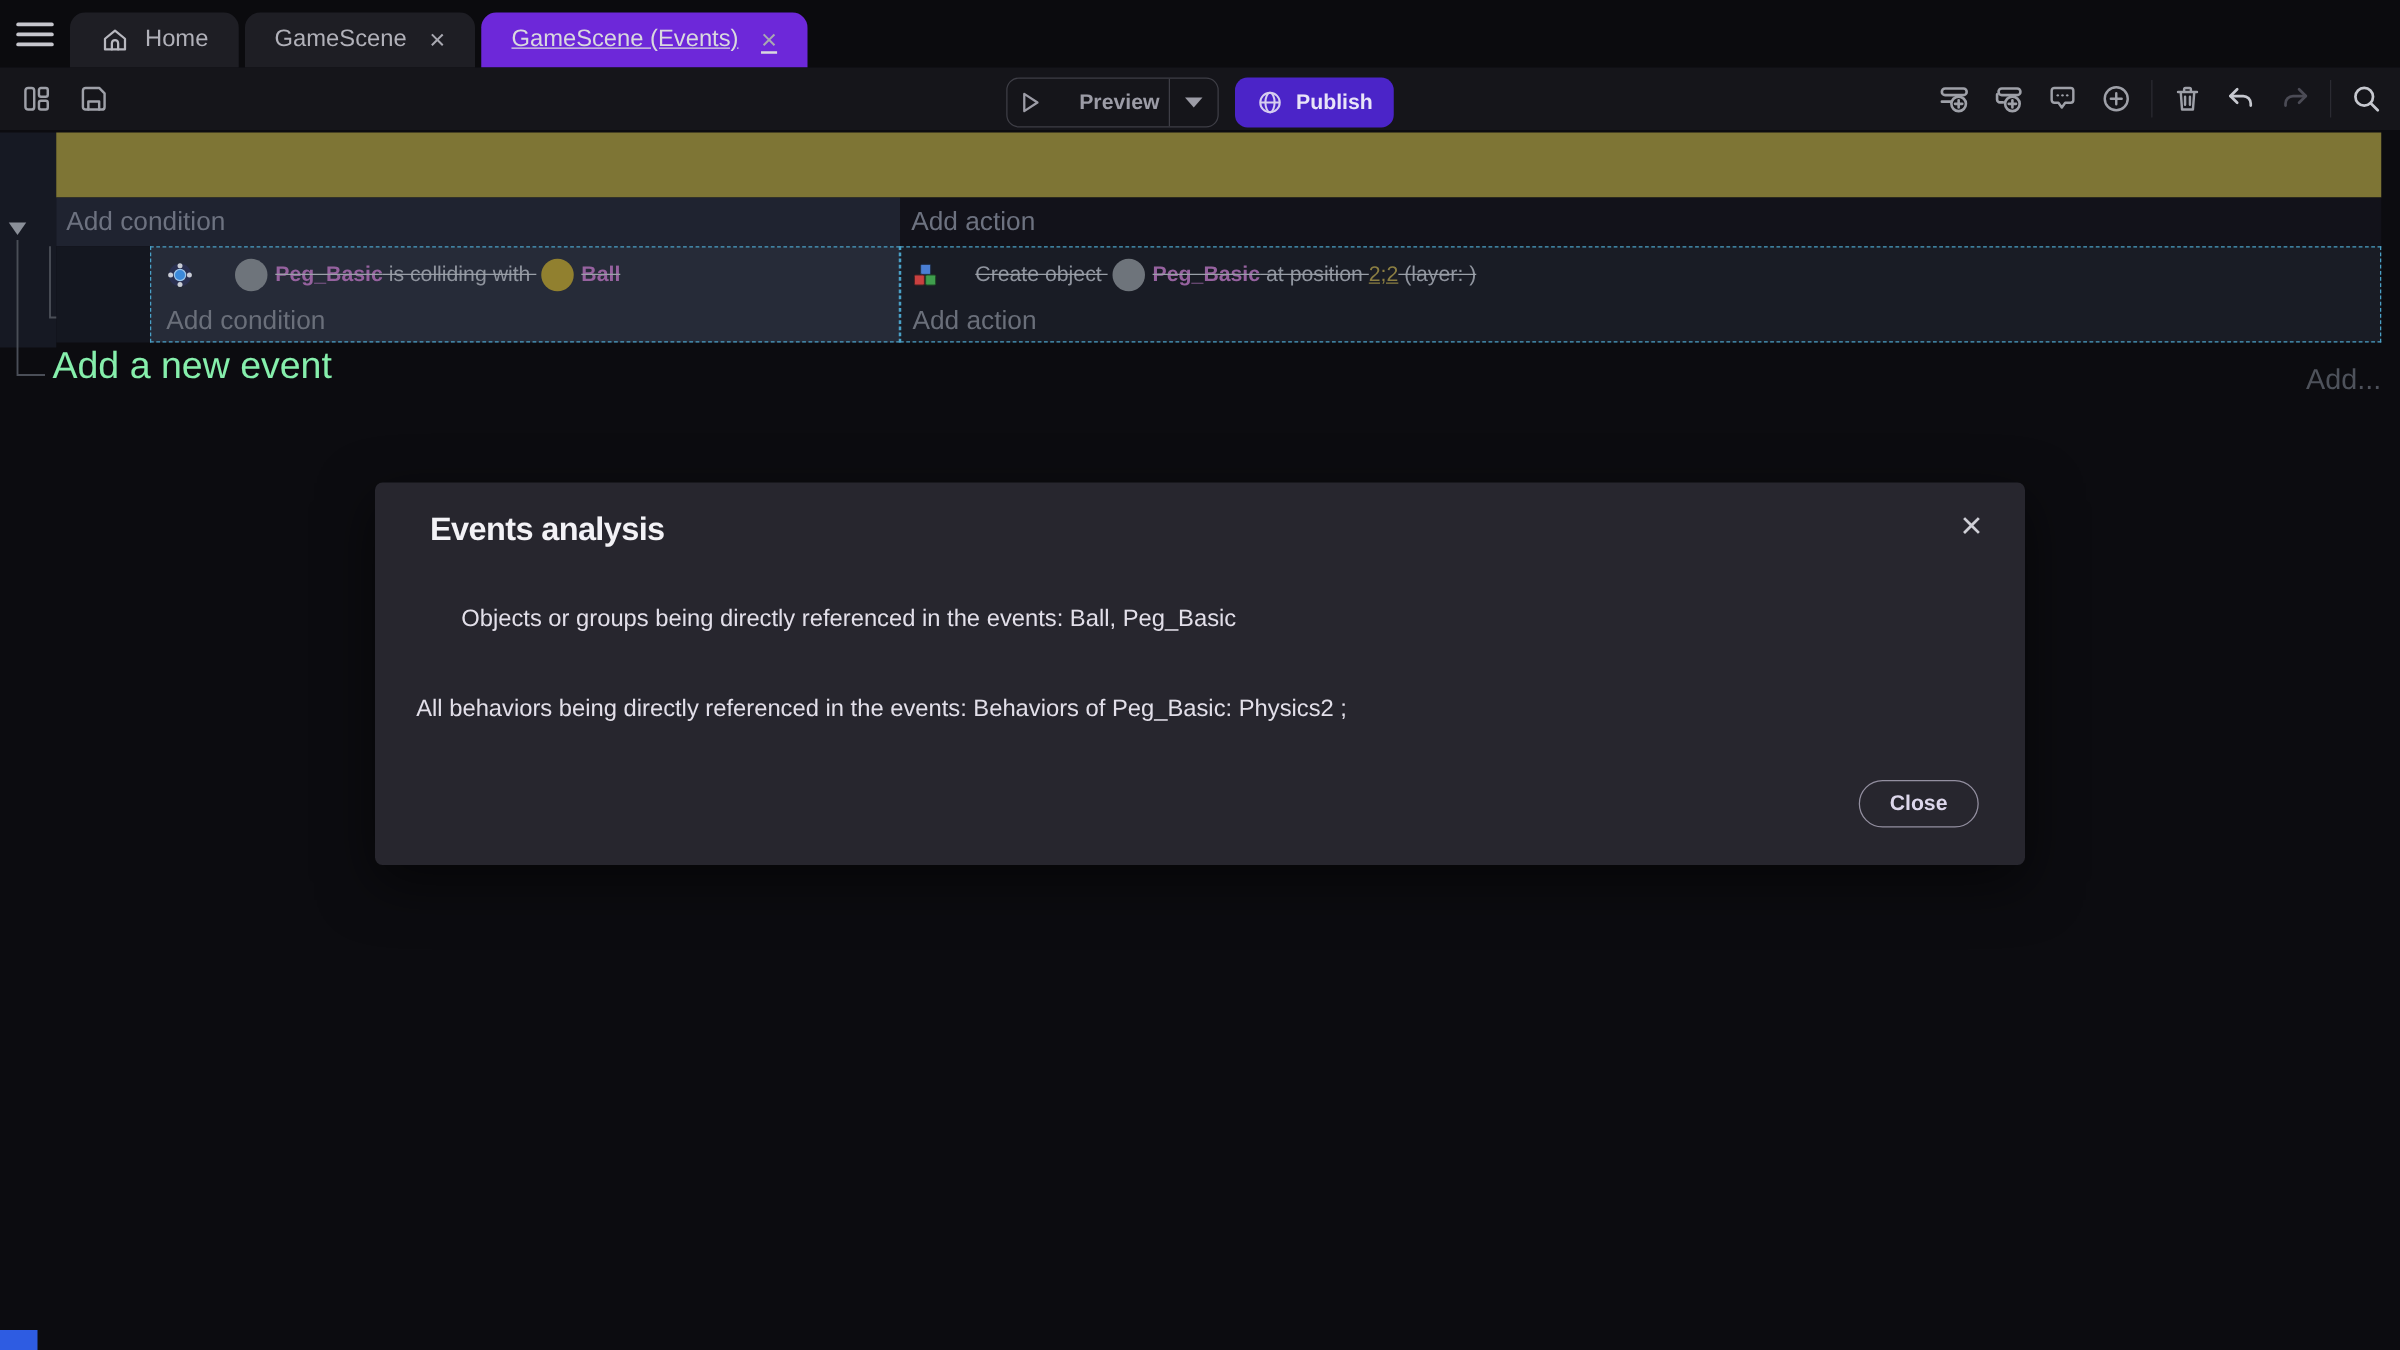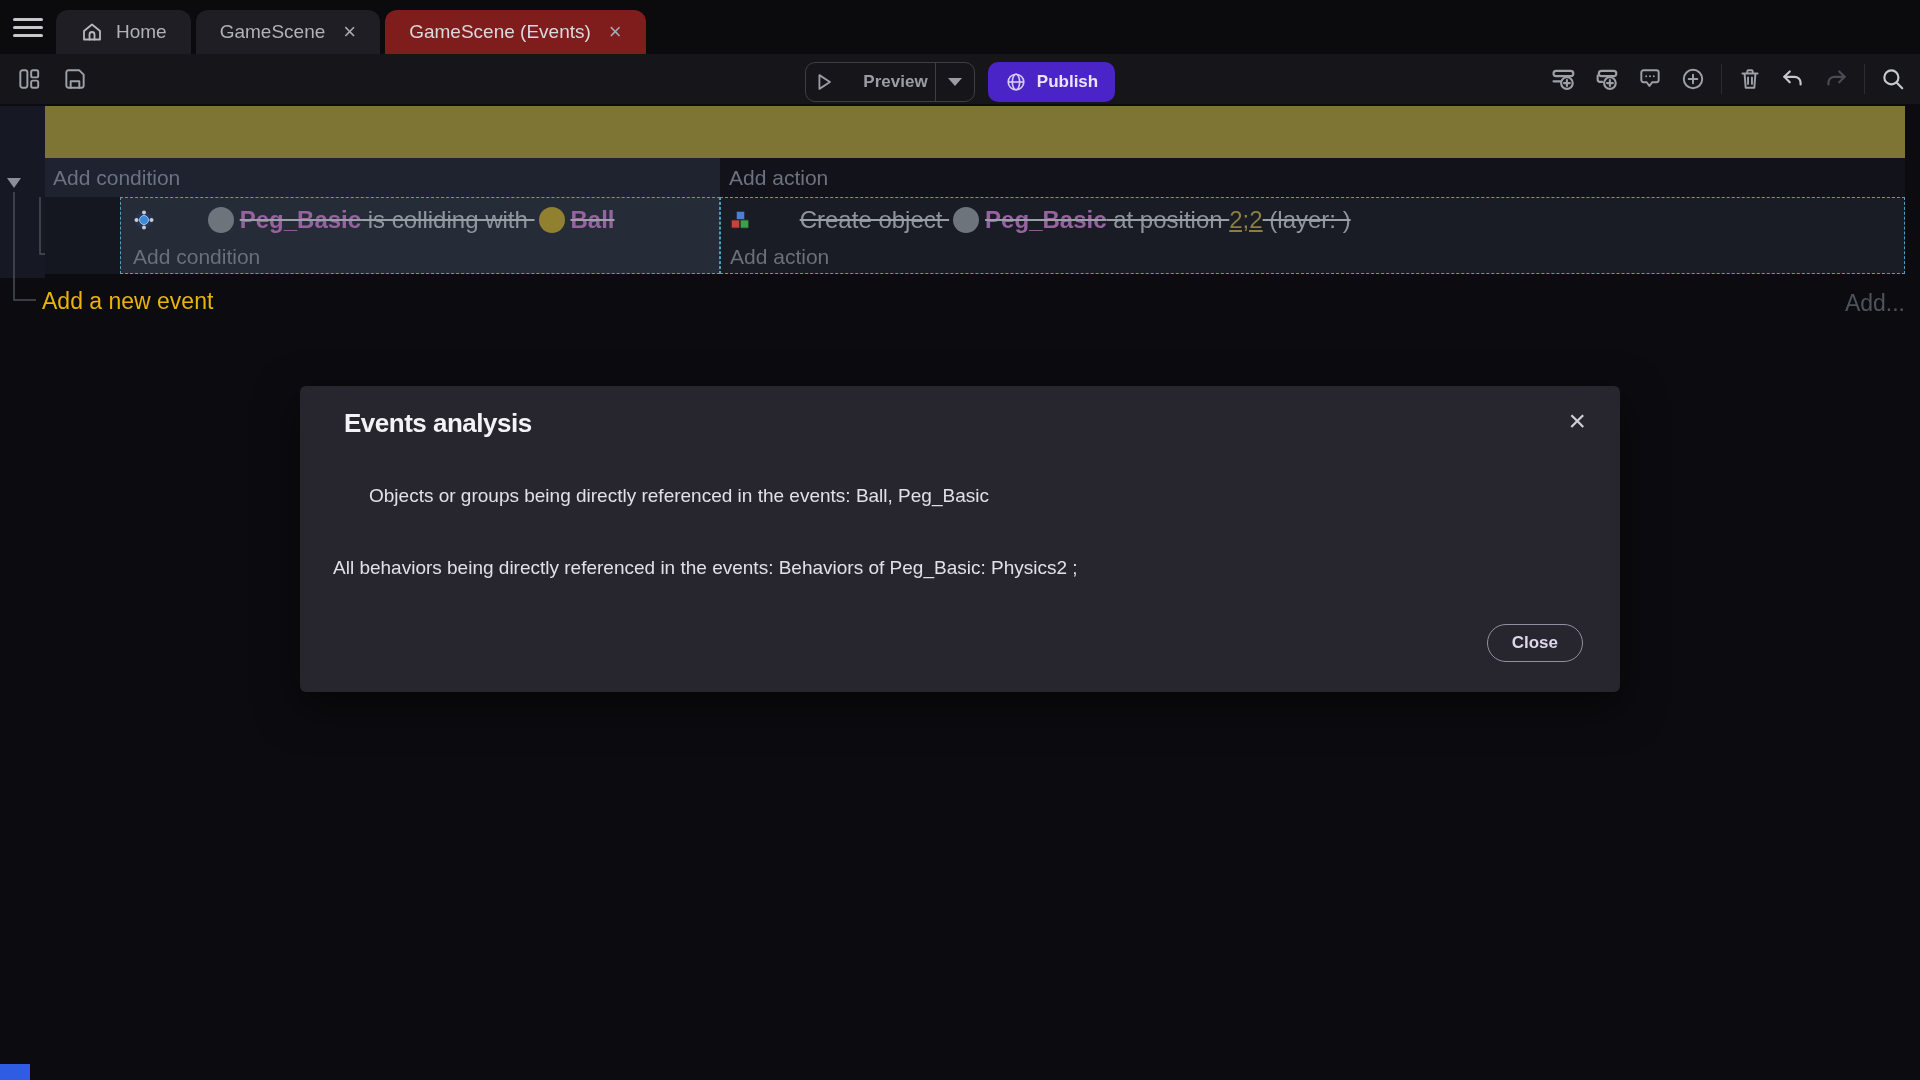--- a/index.html
+++ b/index.html
@@ -12,21 +12,21 @@
   svg { display:block; }
 
   
   .tabbar { position:absolute; top:0; left:0; right:0; height:54px; background:#0b0b0e; }
   .hamburger { position:absolute; left:13px; top:13px; width:30px; height:28px;
     display:flex; flex-direction:column; justify-content:center; gap:5px; cursor:pointer; }
   .hamburger i { display:block; height:3px; border-radius:2px; background:#c7c7cd; }
   .tabs { position:absolute; left:56px; bottom:0; display:flex; gap:5px; align-items:flex-end; }
   .tab { height:44px; display:flex; align-items:center; gap:12px; padding:0 24px;
     border-radius:12px 12px 0 0; background:#1e1e24; color:#b1b1b9; font-size:19px; cursor:pointer;text-align:right; }
-  .tab.active { background:#7f1d1d; color:#d9d9de; }
+  .tab.active { background:#6d28d9; color:#d9d9de;text-decoration:underline; }
   .tab .tclose { font-size:22px; color:#a9a9b1; line-height:1; margin-left:6px; }
   .home-ico { color:#b8b8bf; }
 
   
   .toolbar { position:absolute; top:54px; left:0; right:0; height:50px; background:#15151a; }
   .tb-left { position:absolute; left:14px; top:0; height:50px; display:flex; align-items:center; gap:16px; }
   .tb-right { position:absolute; right:12px; top:0; height:50px; display:flex; align-items:center; gap:13px; }
   .tbtn { width:30px; height:30px; display:flex; align-items:center; justify-content:center;
     color:#9ea0a8; cursor:pointer; }
   .tbtn.bright { color:#c6c8cf; }
@@ -52,35 +52,35 @@
   .hrow { position:absolute; left:45px; top:54px; height:39px; display:flex; }
   .hcond { width:675px; background:#1f2330; color:#6d7280; font-size:21px;
     display:flex; align-items:center; padding-left:8px; cursor:pointer; }
   .hact  { width:1185px; background:#12121a; color:#6d7280; font-size:21px;
     display:flex; align-items:center; padding-left:9px; cursor:pointer; }
   .erow { position:absolute; left:45px; top:93px; height:77px; display:flex; }
   .indent { width:75px; background:#141720; }
   .ccell { width:600px; background:#262b38; border:1px dashed #4aa0c6; }
   .acell { width:1185px; background:#191c25; border:1px dashed #4aa0c6; }
   .evtline { height:44px; display:flex; align-items:center; padding-left:12px;
-    font-size:24px; white-space:pre; cursor:pointer; }
+    font-size:17px; white-space:pre; cursor:pointer; }
   .acell .evtline { padding-left:8px; }
   .addlink { height:29px; display:flex; align-items:center; padding-left:12px;
     color:#6a6f7a; font-size:21px; cursor:pointer; }
   .acell .addlink { padding-left:9px; }
   .strike { text-decoration:line-through; text-decoration-color:#9aa0a8; }
   .seg-text { color:#8f949e; }
   .seg-obj { color:#96629f; font-weight:bold; }
   .seg-pos { color:#8b7e42;text-decoration:underline; }
   .objdot { display:inline-block; width:26px; height:26px; border-radius:50%; margin:0 6px 0 4px;
     vertical-align:-6px; }
   .dot-gray { background:#6e747b; }
   .dot-olive { background:#91802f; }
   .cicon { margin-right:4px; }
-  .addnew { position:absolute; left:42px; top:184px; color:#eab308; font-size:23px; cursor:pointer; }
+  .addnew { position:absolute; left:42px; top:172px; color:#86efac; font-size:30px; cursor:pointer; }
   .addmore { position:absolute; right:15px; top:186px; color:#4e525b; font-size:23px; cursor:pointer; }
   .treelines { position:absolute; left:0; top:0; }
 
   
   .modal { position:absolute; left:300px; top:386px; width:1320px; height:306px;
     background:#27262e; border-radius:6px; box-shadow:0 14px 44px rgba(0,0,0,.55); }
   .mtitle { position:absolute; left:44px; top:22px; font-size:26px; font-weight:bold;
     color:#f3f2f6; letter-spacing:-0.5px; }
   .mclose { position:absolute; right:34px; top:20px; font-size:30px; color:#cfcfd6;
     line-height:1; cursor:pointer; }

